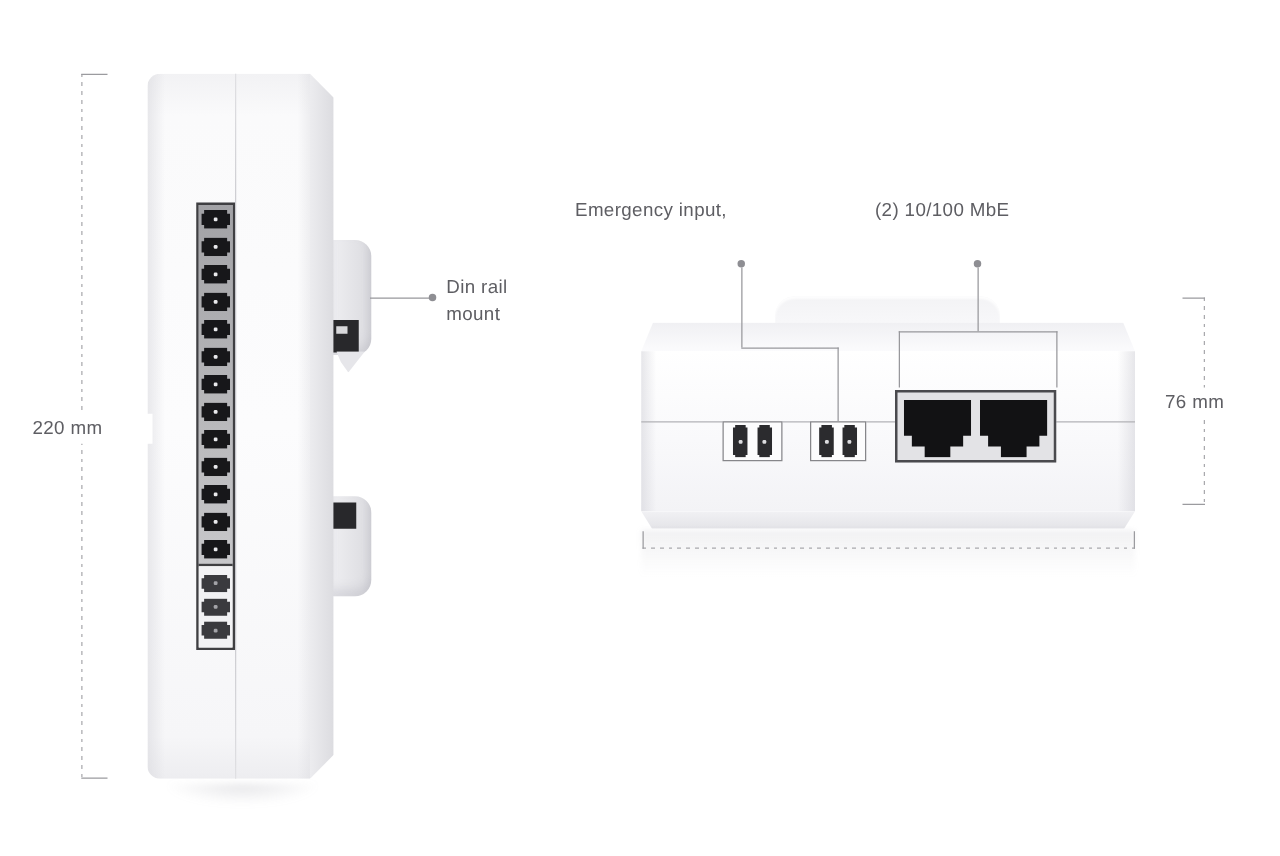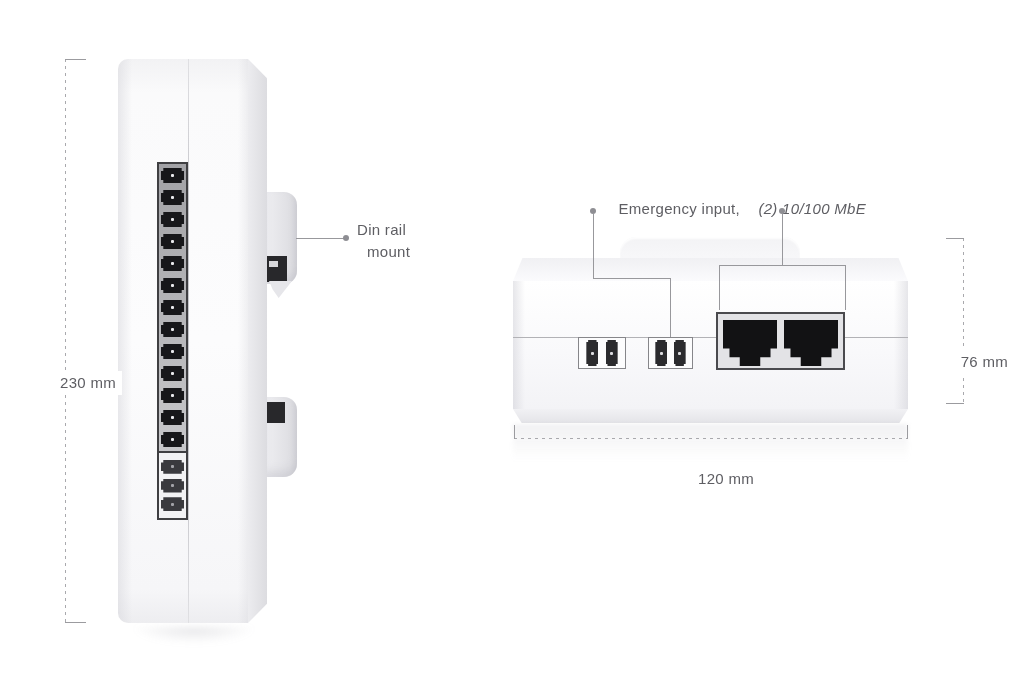--- a/index.html
+++ b/index.html
@@ -6,21 +6,21 @@
   .canvas{
     position:relative;width:1024px;height:685px;overflow:hidden;background:#ffffff;
     font-family:"Liberation Sans","DejaVu Sans",sans-serif;color:var(--text,#5e5e63);
   }
   .layer{position:absolute;inset:0;}
   .abs{position:absolute;}
   .label{
     position:absolute;font-size:15px;line-height:22px;letter-spacing:.3px;
     color:var(--text,#5e5e63);white-space:nowrap;
   }
-  .center{text-align:right;margin-top:40px;}
+  .center{text-align:left;}
   .dim-label{background:#ffffff;padding:1px 6px;}
   
   .dash-v{width:1px;background:repeating-linear-gradient(to bottom,var(--dimension-line,#a9a9ad) 0 3px,transparent 3px 7px);}
   .dash-h{height:1px;background:repeating-linear-gradient(to right,var(--dimension-line,#a9a9ad) 0 3px,transparent 3px 7px);}
   .tick-h{height:1px;background:#9b9b9f;}
   .tick-v{width:1px;background:#9b9b9f;}
   .leader-h{height:1px;background:var(--leader-line,#98989c);}
   .leader-v{width:1px;background:var(--leader-line,#98989c);}
   .leader-dot{width:6px;height:6px;border-radius:50%;background:#8e8e93;}
 
@@ -174,27 +174,27 @@
       <div class="strip-bottom">
           <div class="tblock"></div>
           <div class="tblock"></div>
           <div class="tblock"></div>
         </div>
     </div>
 
     <div class="abs dash-v" style="left:65px;top:59px;height:564px;"></div>
     <div class="abs tick-h" style="left:65px;top:59px;width:21px;"></div>
     <div class="abs tick-h" style="left:65px;top:622px;width:21px;"></div>
-    <div class="label center dim-label" style="left:20px;top:331px;width:90px;">230 mm</div>
+    <div class="label center dim-label" style="left:20px;top:331px;width:90px;">220 mm</div>
 
     <div class="abs leader-h" style="left:296px;top:238px;width:50px;"></div>
     <div class="abs leader-dot" style="left:343px;top:235px;"></div>
     <div class="label" style="left:357px;top:219px;">
-      <span style="display:block;">Din rail</span>
-      <span style="display:block;margin-left:10px;">mount</span>
+      <span style="display:block;text-align:right;">Din rail</span>
+      <span style="display:block;">mount</span>
     </div>
   </div>
 
   <div class="layer">
     <div class="abs bump"></div>
     <div class="abs box-top"></div>
     <div class="abs box-front"></div>
     <div class="abs box-seam"></div>
     <div class="abs box-bottom"></div>
     <div class="abs box-reflection"></div>
@@ -215,32 +215,31 @@
 
     <div class="label center" style="left:460px;top:158px;width:280px;">
       <span style="display:block;">Emergency input,</span>
     </div>
     <div class="abs leader-dot" style="left:590px;top:208px;"></div>
     <div class="abs leader-v" style="left:593px;top:214px;height:64px;"></div>
     <div class="abs leader-h" style="left:593px;top:278px;width:78px;"></div>
     <div class="abs leader-v" style="left:670px;top:278px;height:59px;"></div>
 
     <div class="label center" style="left:700px;top:158px;width:166px;">
-      <span style="display:block;font-style:italic;">(2) 10/100 MbE</span>
+      <span style="display:block;">(2) 10/100 MbE</span>
     </div>
     <div class="abs leader-dot" style="left:779px;top:208px;"></div>
     <div class="abs leader-v" style="left:782px;top:214px;height:51px;"></div>
     <div class="abs leader-h" style="left:719px;top:265px;width:127px;"></div>
     <div class="abs leader-v" style="left:719px;top:265px;height:45px;"></div>
     <div class="abs leader-v" style="left:845px;top:265px;height:45px;"></div>
 
     <div class="abs dash-v" style="left:963px;top:238px;height:166px;"></div>
     <div class="abs tick-h" style="left:946px;top:238px;width:18px;"></div>
     <div class="abs tick-h" style="left:946px;top:403px;width:18px;"></div>
     <div class="label center dim-label" style="left:926px;top:310px;width:76px;">76 mm</div>
 
     <div class="abs dash-h" style="left:514px;top:438px;width:394px;"></div>
     <div class="abs tick-v" style="left:514px;top:425px;height:14px;"></div>
     <div class="abs tick-v" style="left:907px;top:425px;height:14px;"></div>
-    <div class="label center dim-label" style="left:642px;top:427px;width:106px;">120 mm</div>
   </div>
 
 </div>
 
 </body></html>

